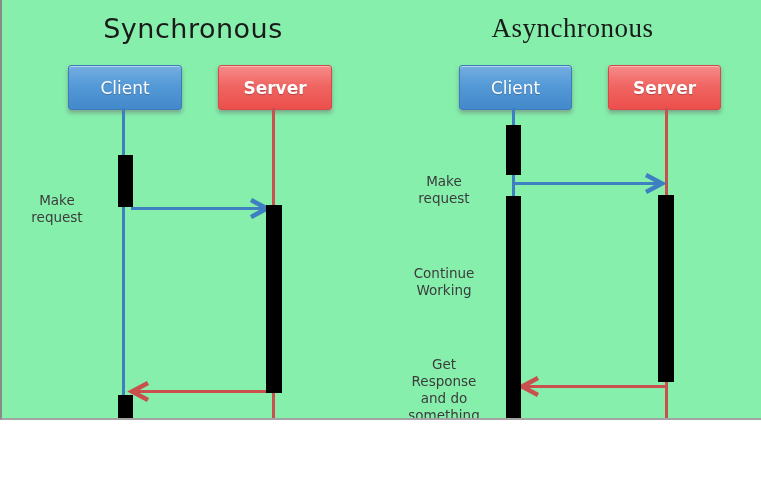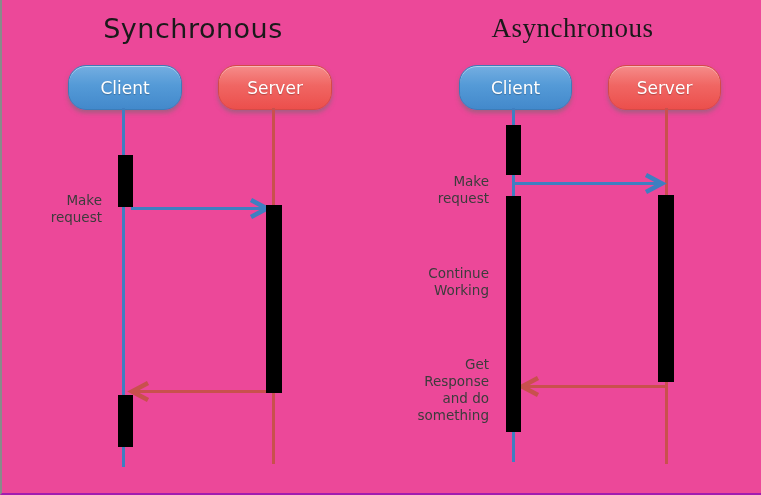--- a/index.html
+++ b/index.html
@@ -4,77 +4,78 @@
 <style>
   html, body {
     margin: 0;
     padding: 0;
     background: #ffffff;
     font-family: "DejaVu Sans", "Liberation Sans", sans-serif;
   }
   .canvas {
     position: relative;
     width: 761px;
-    height: 495px;
+    height: 420px;
     box-sizing: border-box;
-    background: #ec4899;
+    background: #86efac;
     border-left: 2px solid #8a8a8a;
-    border-bottom: 2px solid #a21caf;
+    border-bottom: 2px solid #a3a3a3;
     overflow: hidden;
   }
   .title {
     position: absolute;
     font-size: 27px;
     color: #1a1a1a;
     text-align: center;
     letter-spacing: 0.5px;
     white-space: nowrap;
   }
   .actor-box {
     position: absolute;
     height: 43px;
-    border-radius: 18px;
+    border-radius: 3px;
     display: flex;
     align-items: center;
     justify-content: center;
     color: #ffffff;
     font-size: 17px;
     box-shadow: 0 3px 4px rgba(110,110,110,0.55);
     text-shadow: 0 1px 1px rgba(0,0,0,0.25);
   }
   .actor-box.blue {
     background: linear-gradient(180deg, #74aee1 0%, #549ad7 45%, #4389cb 100%);
     border: 1px solid #3c7cb8;
     box-shadow: 0 3px 4px rgba(110,110,110,0.55), inset 0 1px 0 rgba(255,255,255,0.45);
   }
   .actor-box.red {
     background: linear-gradient(180deg, #f68c8a 0%, #f06663 45%, #ec4f4c 100%);
     border: 1px solid #d44a47;
     box-shadow: 0 3px 4px rgba(110,110,110,0.55), inset 0 1px 0 rgba(255,255,255,0.4);
+    font-weight: bold;
   }
   .lifeline {
     position: absolute;
     width: 3px;
     z-index: 1;
   }
   .lifeline.blue { background: #3e7fc1; }
   .lifeline.red  { background: #c9504d; }
   .activation {
     position: absolute;
     background: #000000;
     z-index: 3;
   }
   .arrow {
     position: absolute;
     z-index: 2;
   }
   .annotation {
     position: absolute;
     width: 90px;
-    text-align: right;
+    text-align: center;
     font-size: 13.5px;
     line-height: 17px;
     color: #3c3c3c;
     white-space: pre-line;
     z-index: 4;
   }
 </style>
 </head>
 <body>
 

